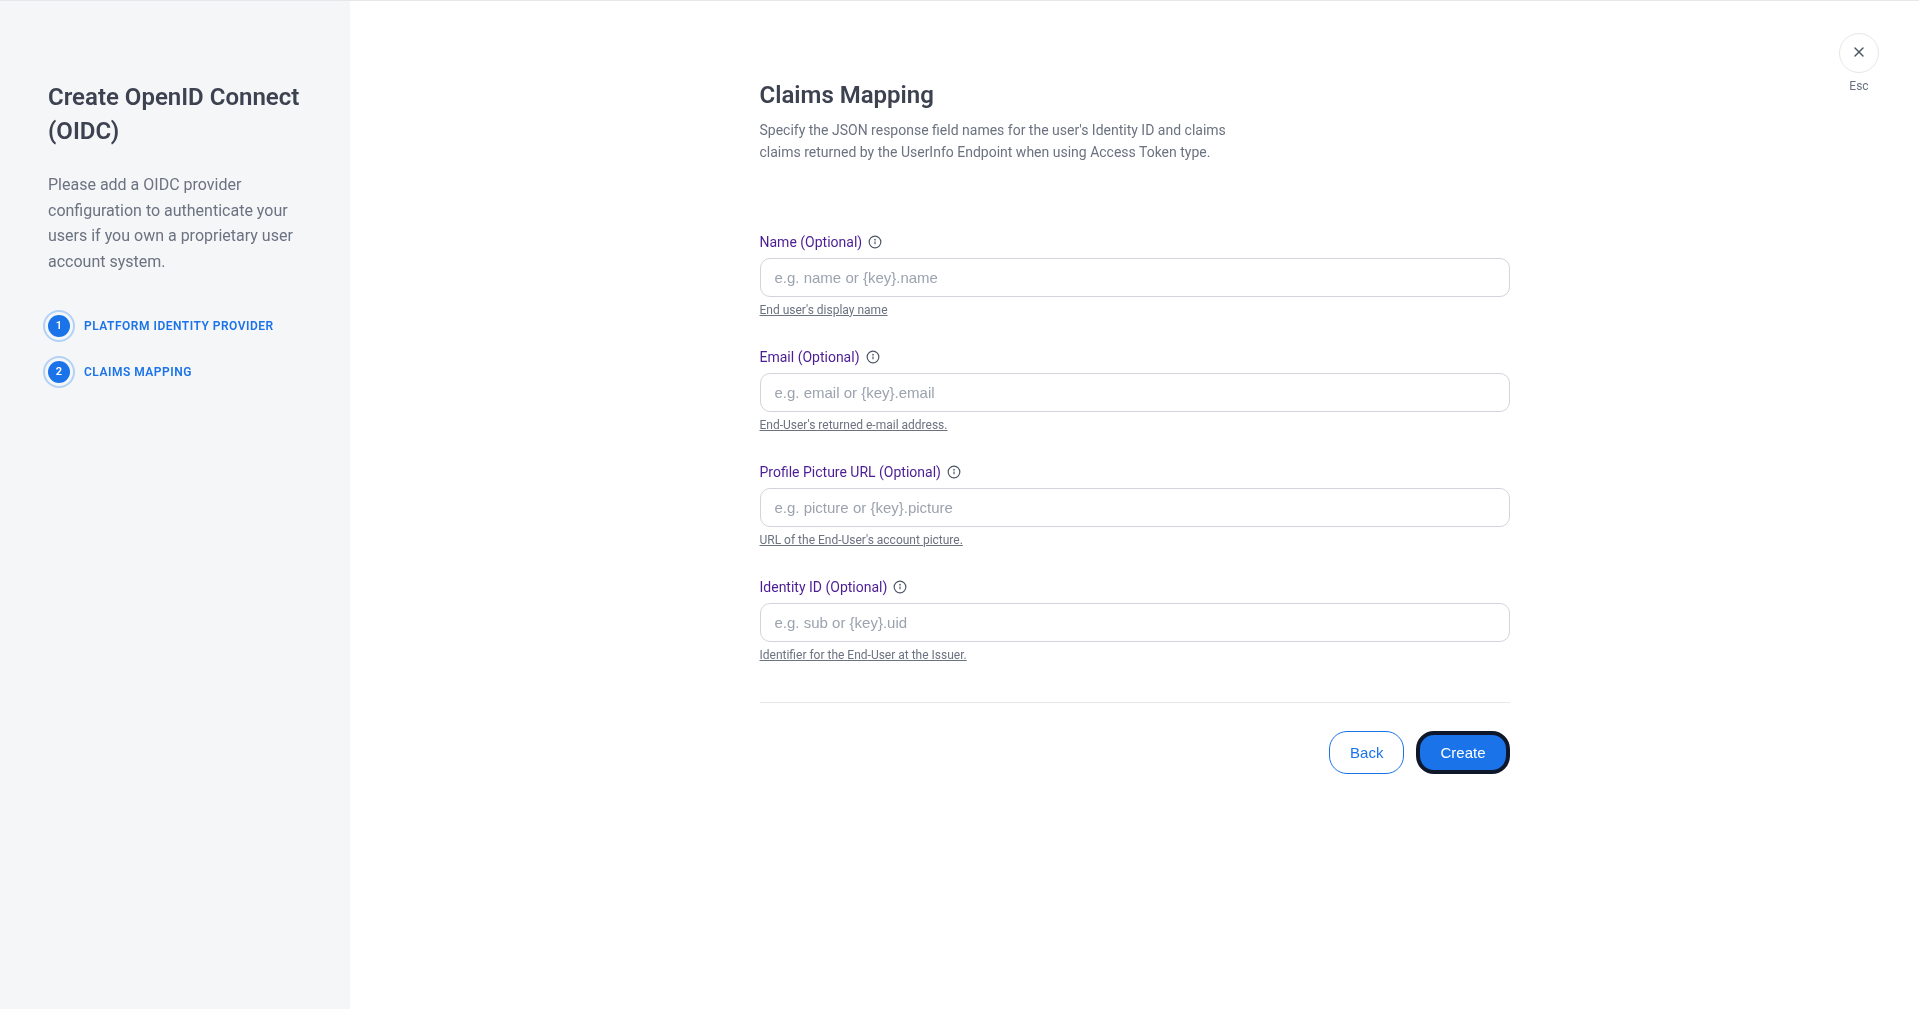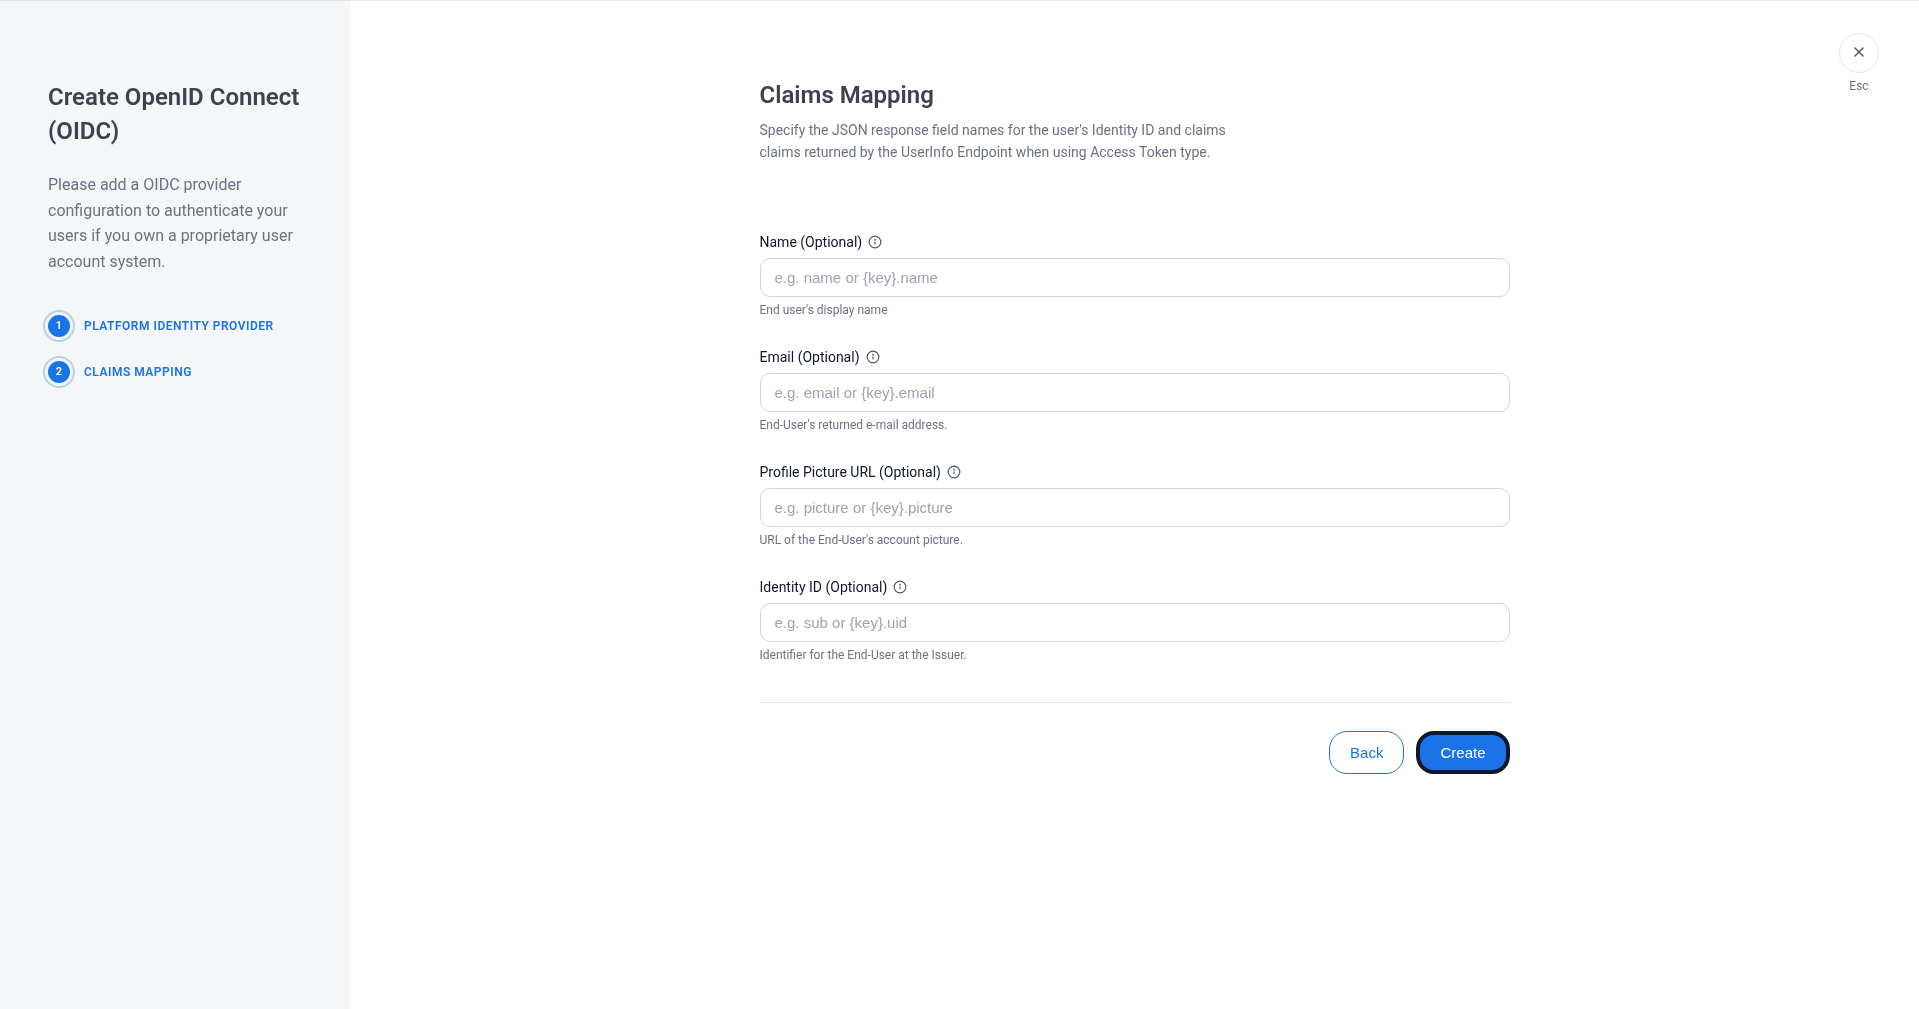--- a/index.html
+++ b/index.html
@@ -161,21 +161,21 @@
 
     .field-label-row {
       display: flex;
       align-items: center;
       gap: 6px;
       margin-bottom: 8px;
     }
 
     .field-label {
       font-size: 14px;
-      color: #0f172a;
+      color: #4c1d95;
     }
 
     .info-icon {
       width: 14px;
       height: 14px;
       display: inline-flex;
       align-items: center;
       justify-content: center;
       cursor: pointer;
     }
@@ -197,20 +197,21 @@
     }
 
     .field-input::placeholder {
       color: #9ca3af;
     }
 
     .field-hint {
       font-size: 12px;
       color: #6b7280;
       margin-top: 6px;
+      text-decoration: underline;
     }
 
     .divider {
       border: none;
       border-top: 1px solid #e5e7eb;
       margin: 40px 0 28px 0;
     }
 
     .actions {
       display: flex;

